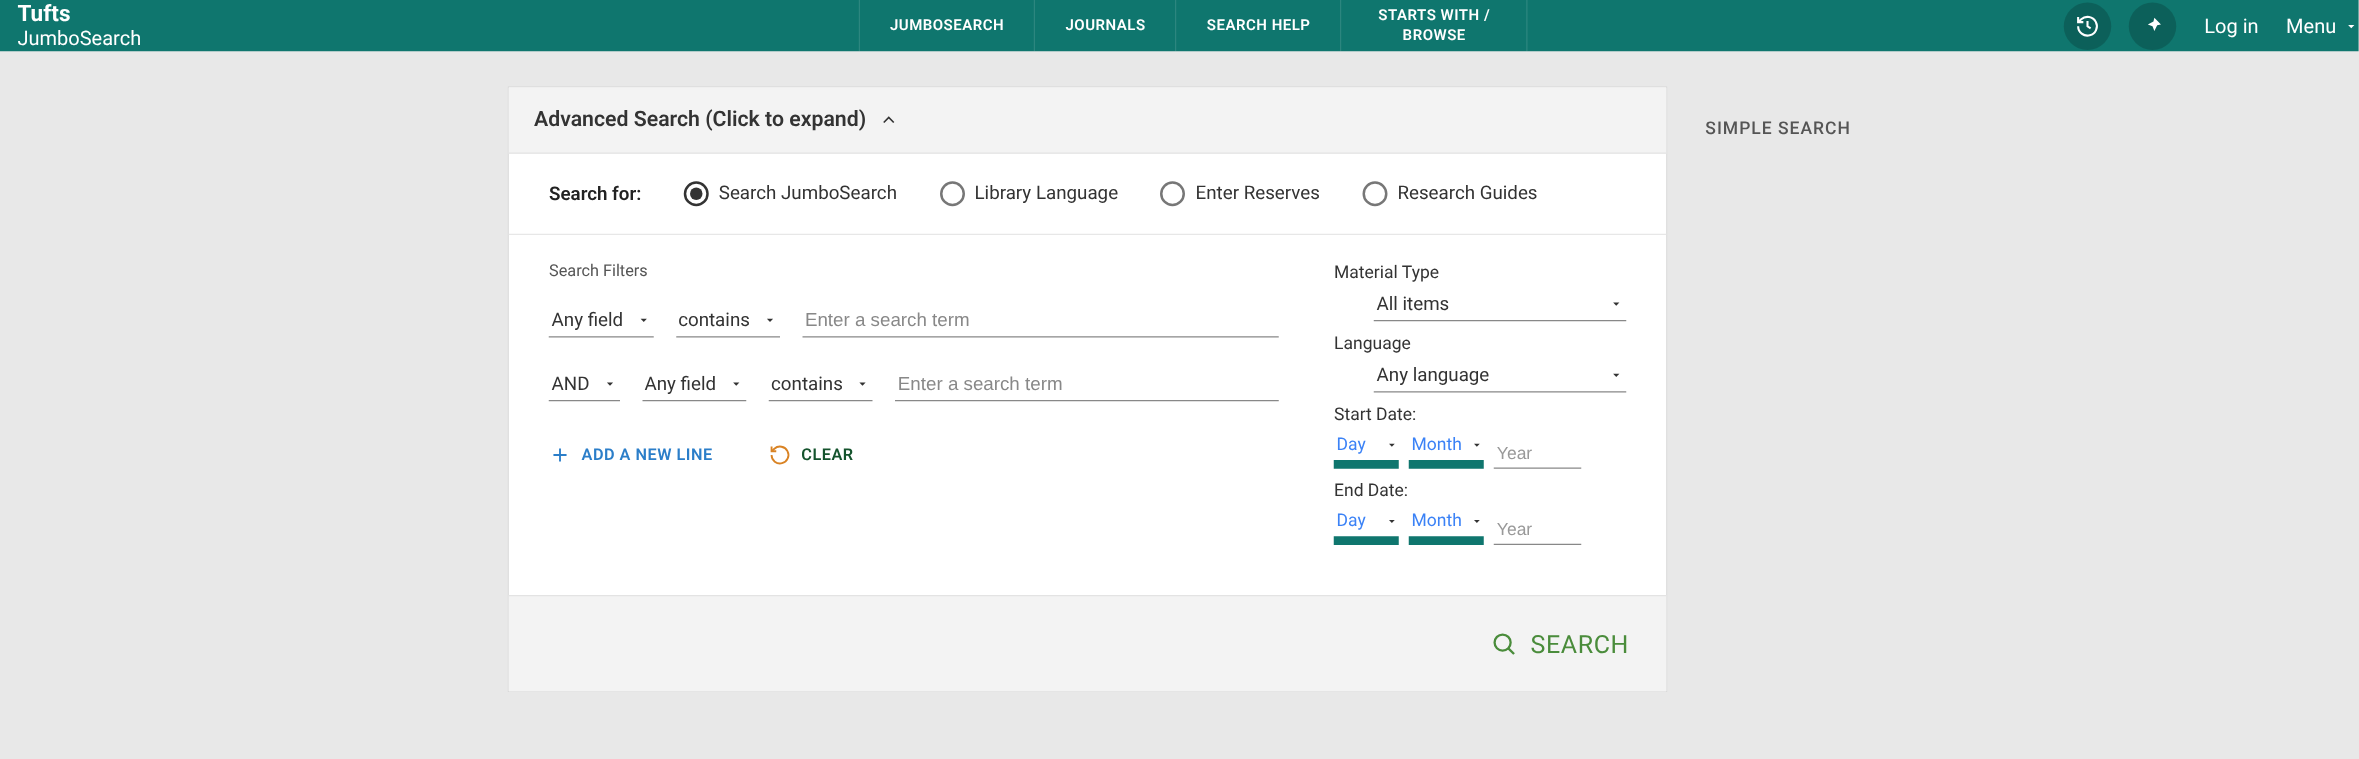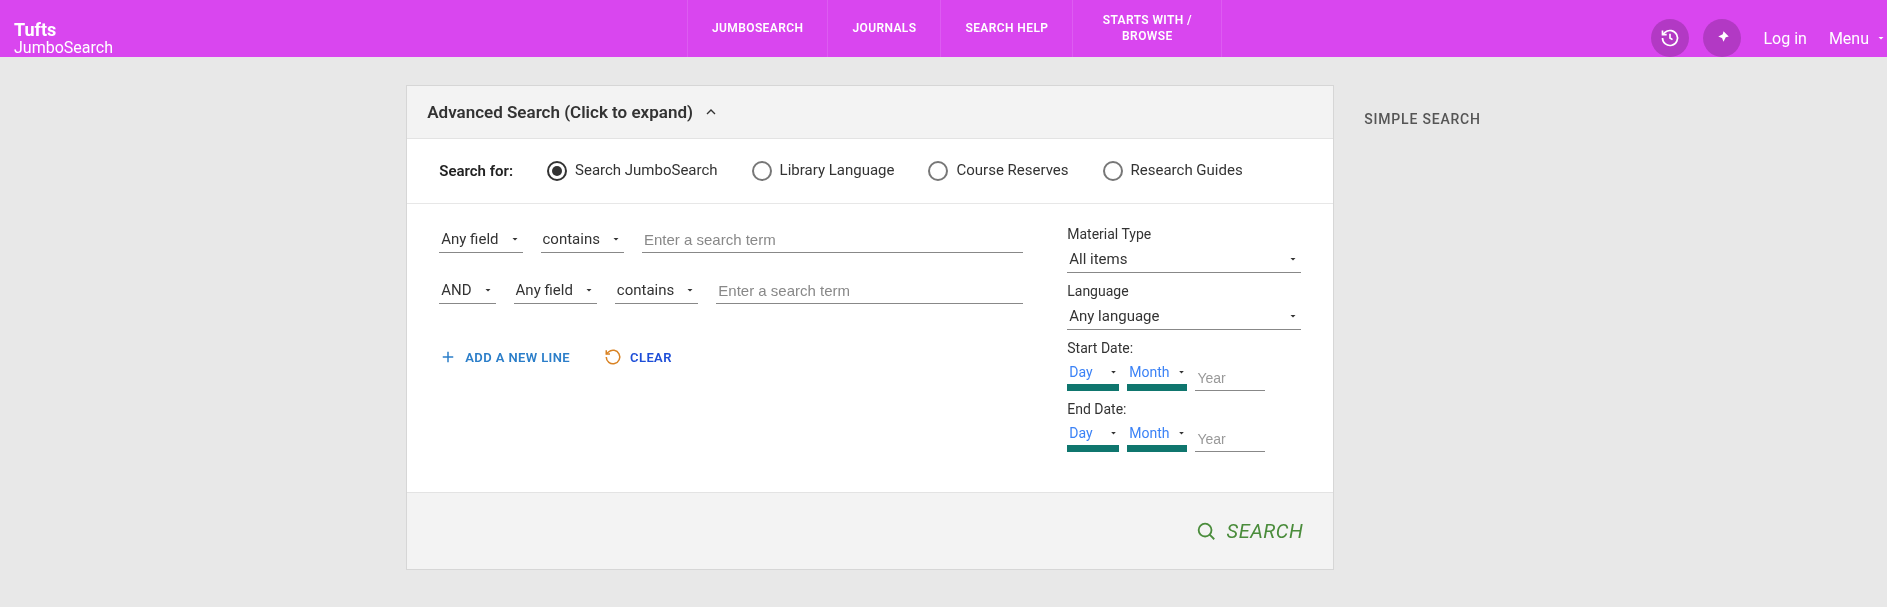--- a/index.html
+++ b/index.html
@@ -1,19 +1,19 @@
 <!DOCTYPE html>
 <html><head>
 <meta charset="utf-8">
 <style>
 * { box-sizing: border-box; margin: 0; padding: 0; }
 body { font-family: -apple-system, BlinkMacSystemFont, "Segoe UI", Roboto, Arial, sans-serif; background: #e8e8e8; width: 1887px; }
 
 
-.topbar { background: #d946ef; height: 57px; display: flex; align-items: flex-end; color: #fff; }
+.topbar { background: #0f766e; height: 41px; display: flex; align-items: center; color: #fff; }
 .brand { padding: 0 14px; display: flex; flex-direction: column; line-height: 1.1; }
 .brand-top { font-weight: 700; font-size: 18px; }
 .brand-sub { font-size: 16px; }
 .spacer-left { flex: 0 0 560px; }
 .nav { display: flex; height: 100%; }
 .nav-item { display: flex; align-items: center; justify-content: center; padding: 0 24px; font-size: 12px; font-weight: 600; letter-spacing: 0.4px; text-transform: uppercase; cursor: pointer; border-left: 1px solid rgba(255,255,255,0.12); text-align: center; line-height: 1.3; }
 .nav-item:last-child { border-right: 1px solid rgba(255,255,255,0.12); }
 .nav-item.dbl { max-width: 150px; }
 .spacer { flex: 1; }
 .right-tools { display: flex; align-items: center; gap: 14px; }
@@ -34,37 +34,37 @@
 .radio-inner { width: 10px; height: 10px; background: #333; border-radius: 50%; }
 
 .filters-body { display: flex; padding: 22px 32px 34px; gap: 44px; }
 .filters-left { flex: 1; }
 .filters-title { font-size: 13px; color: #555; margin-bottom: 18px; }
 .filter-row { display: flex; align-items: flex-end; gap: 18px; margin-bottom: 24px; }
 .sel { position: relative; border-bottom: 1px solid #888; padding: 4px 24px 4px 2px; font-size: 15px; color: #333; cursor: pointer; min-width: 60px; }
 .sel .caret { position: absolute; right: 2px; top: 50%; transform: translateY(-50%); }
 .txt-input { border: none; border-bottom: 1px solid #888; padding: 4px 2px; font-size: 15px; color: #333; flex: 1; outline: none; background: transparent; }
 .txt-input::placeholder { color: #888; }
-.actions-row { display: flex; align-items: center; gap: 34px; margin-top: 44px; }
+.actions-row { display: flex; align-items: center; gap: 45px; margin-top: 34px; }
 .link-btn { display: flex; align-items: center; gap: 8px; font-size: 13px; font-weight: 600; letter-spacing: 0.4px; cursor: pointer; }
 .link-btn.blue { color: #2b7ec9; }
-.link-btn.orange { color: #1d4ed8; }
+.link-btn.orange { color: #14532d; }
 
 .filters-right { width: 234px; }
 .fr-label { font-size: 14px; color: #333; margin-bottom: 4px; margin-top: 10px; }
 .fr-label:first-child { margin-top: 0; }
-.fr-sel { border-bottom: 1px solid #888; padding: 4px 2px; font-size: 15px; color: #333; display: flex; justify-content: space-between; align-items: center; cursor: pointer; margin-bottom: 6px; }
+.fr-sel { border-bottom: 1px solid #888; padding: 4px 2px; font-size: 15px; color: #333; display: flex; justify-content: space-between; align-items: center; cursor: pointer; margin-bottom: 6px; margin-left: 32px; }
 .date-row { display: flex; gap: 8px; align-items: flex-end; margin-bottom: 6px; }
 .date-sel { border-bottom: 7px solid #0f766e; padding: 4px 18px 4px 2px; font-size: 14px; color: #3b82f6; position: relative; cursor: pointer; min-width: 52px; }
 .date-sel .caret { position: absolute; right: 0; top: 50%; transform: translateY(-50%); }
 .year-in { border: none; border-bottom: 1px solid #888; padding: 4px 2px; font-size: 14px; outline: none; width: 70px; background: transparent; }
 .year-in::placeholder { color: #999; }
 
 .card-foot { background: #f3f3f3; padding: 26px 30px; display: flex; justify-content: flex-end; border-top: 1px solid #e3e3e3; }
-.search-btn { display: flex; align-items: center; gap: 10px; color: #4a8c3b; font-size: 20px; font-weight: 400; letter-spacing: 0.5px; cursor: pointer; font-style: italic; }
+.search-btn { display: flex; align-items: center; gap: 10px; color: #4a8c3b; font-size: 20px; font-weight: 400; letter-spacing: 0.5px; cursor: pointer; }
 
 .side-link { font-size: 14px; font-weight: 500; color: #555; letter-spacing: 0.8px; cursor: pointer; padding-top: 26px; }
 
 svg { display: block; }
 </style>
 </head>
 <body>
 
 <div class="topbar">
   <div class="brand">
@@ -119,30 +119,31 @@
             <span class="radio-inner"></span>
           </span>
         <span>Search JumboSearch</span>
       </div>
       <div class="radio-item">
         <span class="radio-outer unsel"></span>
         <span>Library Language</span>
       </div>
       <div class="radio-item">
         <span class="radio-outer unsel"></span>
-        <span>Course Reserves</span>
+        <span>Enter Reserves</span>
       </div>
       <div class="radio-item">
         <span class="radio-outer unsel"></span>
         <span>Research Guides</span>
       </div>
     </div>
 
     <div class="filters-body">
       <div class="filters-left">
+        <div class="filters-title">Search Filters</div>
 
         <div class="filter-row">
           <div class="sel" style="min-width:70px">
             <span>Any field</span>
             <svg class="caret" width="12" height="12" viewBox="0 0 24 24" fill="#333">
                 <path d="M7 10l5 5 5-5z"></path>
               </svg>
           </div>
           <div class="sel" style="min-width:70px">
             <span>contains</span>

